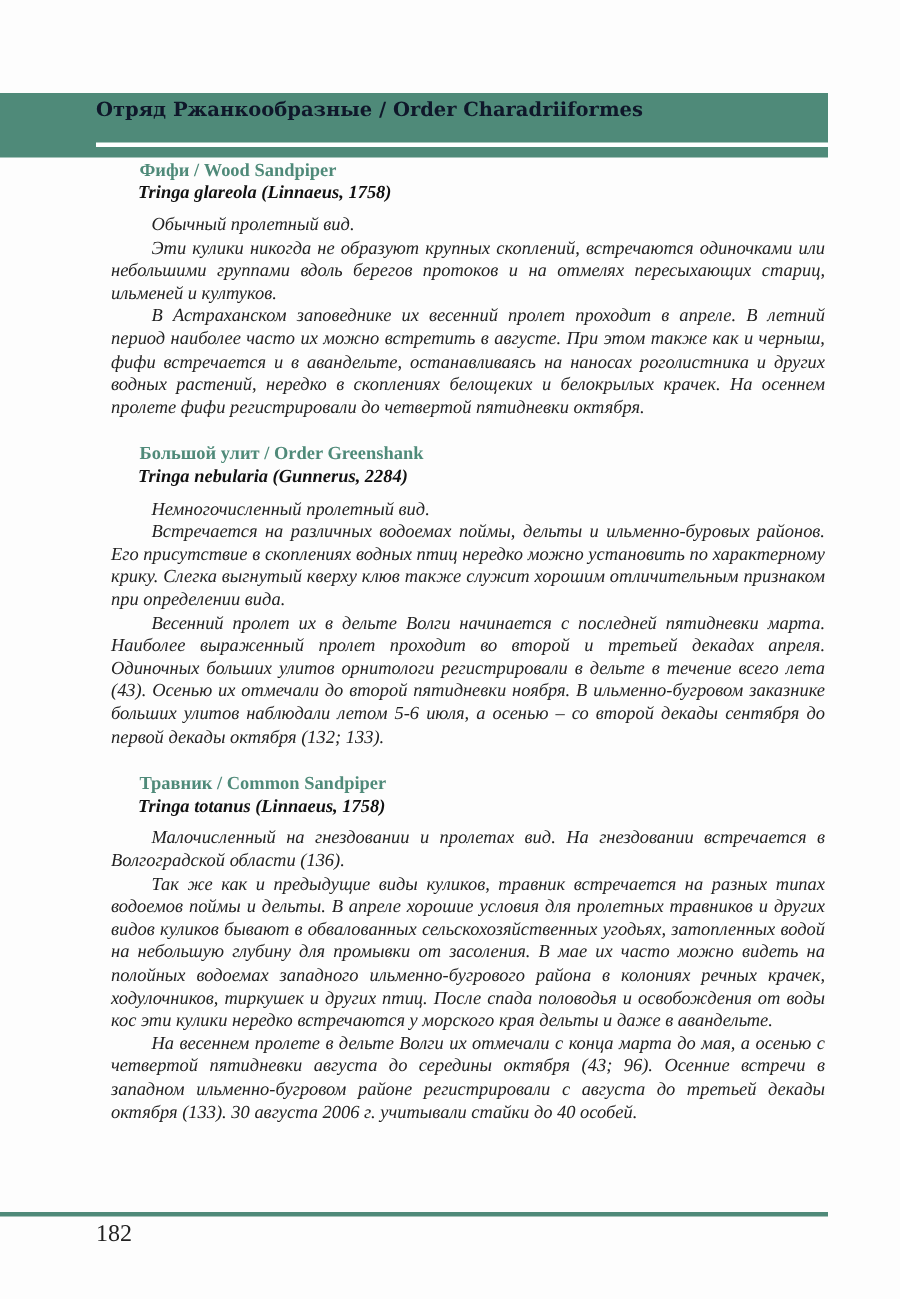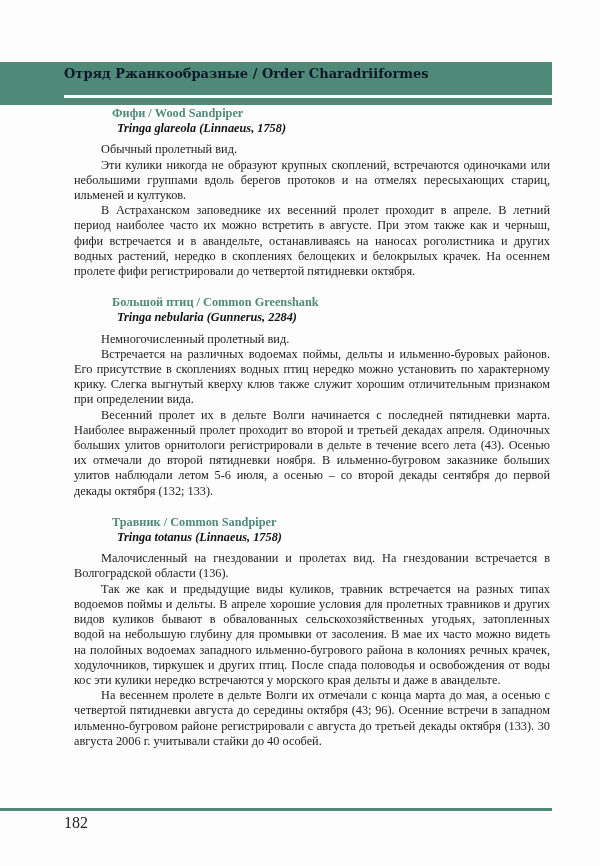--- a/index.html
+++ b/index.html
@@ -18,28 +18,28 @@
     }
     .header-rule {
       position: absolute; left: 64px; top: 95px; width: 488px; height: 3px; background: #ffffff;
     }
     .content {
       position: absolute; left: 74px; top: 106px; width: 476px;
       font-size: 12.3px; line-height: 15.2px;
     }
     .species { margin-bottom: 0; }
     .common-name {
-      margin-left: 38px; color: #4f8a79; font-weight: bold; font-size: 12.3px;
+      margin-left: 19px; color: #4f8a79; font-weight: bold; font-size: 12.3px;
     }
     .latin-name {
-      margin-left: 43px; font-weight: bold; font-style: italic; color: #111;
+      margin-left: 18px; font-weight: bold; font-style: italic; color: #111;
     }
     .body-text { margin-top: 6px; }
     .para {
-      margin: 0; text-indent: 27px; text-align: justify;
+      margin: 0; text-indent: 27px; text-align: justify; font-style: italic;
     }
     .species + .species { margin-top: 16px; }
     .footer-rule {
       position: absolute; left: 0; top: 808px; width: 552px; height: 3px; background: #4f8a79;
     }
     .page-number {
       position: absolute; left: 64px; top: 814px; font-size: 16px; color: #222;
     }
   </style>
 </head>
@@ -55,21 +55,21 @@
     <div class="common-name">Фифи / Wood Sandpiper</div>
     <div class="latin-name">Tringa glareola (Linnaeus, 1758)</div>
     <div class="body-text">
       <p class="para">Обычный пролетный вид.</p>
       <p class="para">Эти кулики никогда не образуют крупных скоплений, встречаются одиночками или небольшими группами вдоль берегов протоков и на отмелях пересыхающих стариц, ильменей и култуков.</p>
       <p class="para">В Астраханском заповеднике их весенний пролет проходит в апреле. В летний период наиболее часто их можно встретить в августе. При этом также как и черныш, фифи встречается и в авандельте, останавливаясь на наносах роголистника и других водных растений, нередко в скоплениях белощеких и белокрылых крачек. На осеннем пролете фифи регистрировали до четвертой пятидневки октября.</p>
     </div>
   </div>
 
   <div class="species">
-    <div class="common-name">Большой птиц / Common Greenshank</div>
+    <div class="common-name">Большой улит / Order Greenshank</div>
     <div class="latin-name">Tringa nebularia (Gunnerus, 2284)</div>
     <div class="body-text">
       <p class="para">Немногочисленный пролетный вид.</p>
       <p class="para">Встречается на различных водоемах поймы, дельты и ильменно-буровых районов. Его присутствие в скоплениях водных птиц нередко можно установить по характерному крику. Слегка выгнутый кверху клюв также служит хорошим отличительным признаком при определении вида.</p>
       <p class="para">Весенний пролет их в дельте Волги начинается с последней пятидневки марта. Наиболее выраженный пролет проходит во второй и третьей декадах апреля. Одиночных больших улитов орнитологи регистрировали в дельте в течение всего лета (43). Осенью их отмечали до второй пятидневки ноября. В ильменно-бугровом заказнике больших улитов наблюдали летом 5-6 июля, а осенью – со второй декады сентября до первой декады октября (132; 133).</p>
     </div>
   </div>
 
   <div class="species">
     <div class="common-name">Травник / Common Sandpiper</div>

